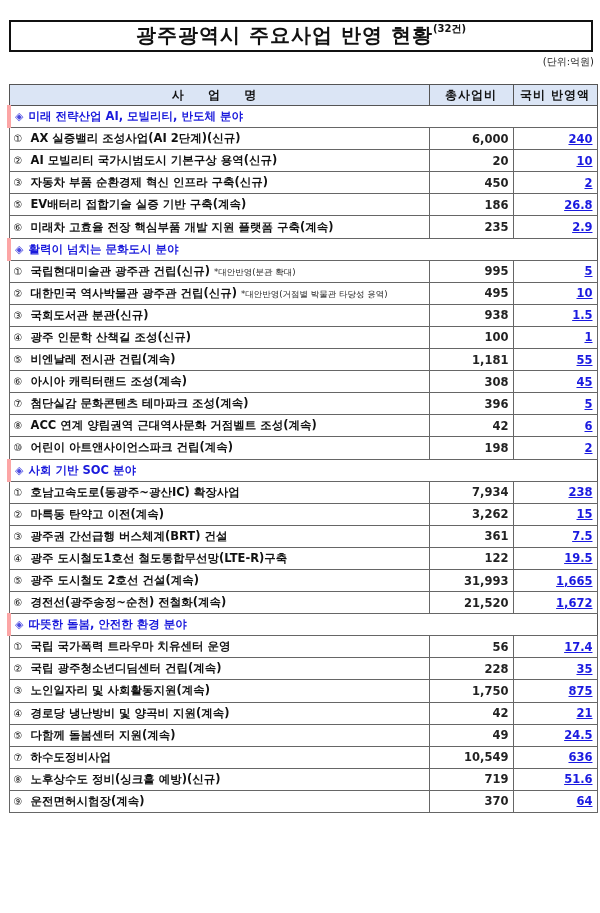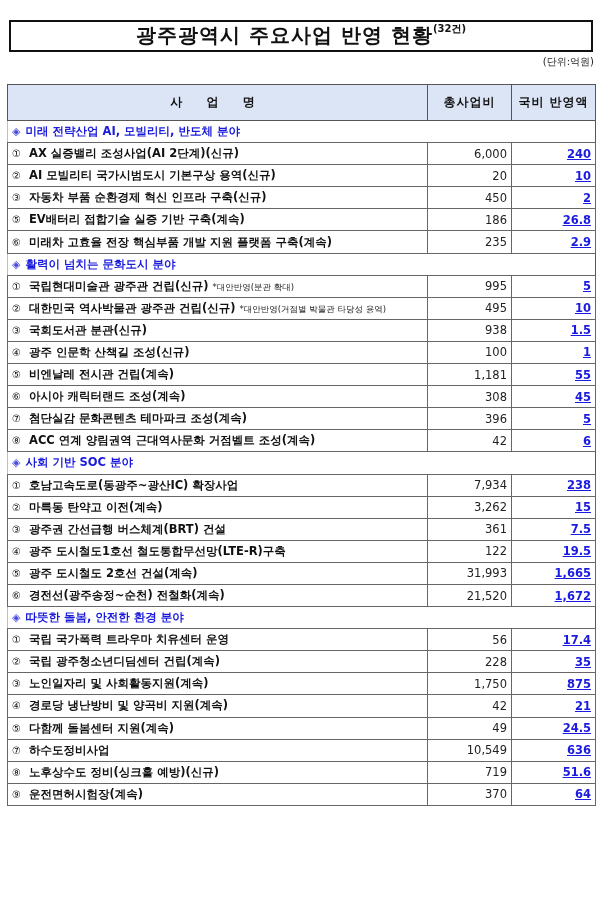--- a/index.html
+++ b/index.html
@@ -22,43 +22,43 @@
     table.main {
       position: absolute; left: 7px; top: 84px; width: 588px;
       border-collapse: collapse; table-layout: fixed;
       border: 1.5px solid #333;
     }
     table.main col.c-name { width: 420px; }
     table.main col.c-total { width: 84px; }
     table.main col.c-nat { width: 84px; }
 
     table.main th {
-      height: 36px; background: #dbe5f5;
+      height: 21px; background: #dbe5f5;
       border: 1px solid #555;
       font-size: 12px; font-weight: bold; color: #111;
       letter-spacing: 1px;
     }
     table.main th.th-name { letter-spacing: 10px; }
 
     table.main td {
       height: 22.1px; border: 1px solid #666;
       font-size: 11.5px; line-height: 20px;
       white-space: nowrap; overflow: hidden;
       padding: 0 4px;
     }
     tr.section td {
       color: #1a1adc; font-weight: bold; font-size: 11.5px;
-      border-left: 1px solid #fca5a5; border-right: 1px solid #555;
+      border-left: 4px solid #fca5a5; border-right: 1px solid #555;
     }
     tr.section td .diamond { color: #4a4ae0; font-size: 11px; margin-right: 5px; }
 
     td.name { font-weight: bold; color: #111; }
     td.name .num { font-weight: normal; font-size: 10px; margin-right: 5px; display: inline-block; width: 12px; }
     td.name .note { font-weight: normal; font-size: 8.5px; color: #222; margin-left: 4px; margin-top: 24px; }
-    td.total { text-align: right; font-weight: normal; color: #222; padding-right: 8px; margin-top: 40px; }
+    td.total { text-align: right; font-weight: bold; color: #222; padding-right: 8px; margin-top: 40px; }
     td.nat { text-align: right; font-weight: bold; color: #1a1ae0; padding-right: 6px; text-decoration: underline; }
   </style>
 </head>
 <body>
 
 <div class="title-box">
   <span class="title-text">광주광역시 주요사업 반영 현황</span>
   <span class="title-count">(32건)</span>
 </div>
 
@@ -142,20 +142,25 @@
       <tr>
         <td class="name"><span class="num">⑦</span><span>첨단실감 문화콘텐츠 테마파크 조성(계속)</span></td>
         <td class="total">396</td>
         <td class="nat">5</td>
       </tr>
       <tr>
         <td class="name"><span class="num">⑧</span><span>ACC 연계 양림권역 근대역사문화 거점벨트 조성(계속)</span></td>
         <td class="total">42</td>
         <td class="nat">6</td>
       </tr>
+      <tr>
+        <td class="name"><span class="num">⑩</span><span>어린이 아트앤사이언스파크 건립(계속)</span></td>
+        <td class="total">198</td>
+        <td class="nat">2</td>
+      </tr>
       <tr class="section">
         <td colspan="3"><span class="diamond">◈</span><span>사회 기반 SOC 분야</span></td>
       </tr>
       <tr>
         <td class="name"><span class="num">①</span><span>호남고속도로(동광주~광산IC) 확장사업</span></td>
         <td class="total">7,934</td>
         <td class="nat">238</td>
       </tr>
       <tr>
         <td class="name"><span class="num">②</span><span>마륵동 탄약고 이전(계속)</span></td>

